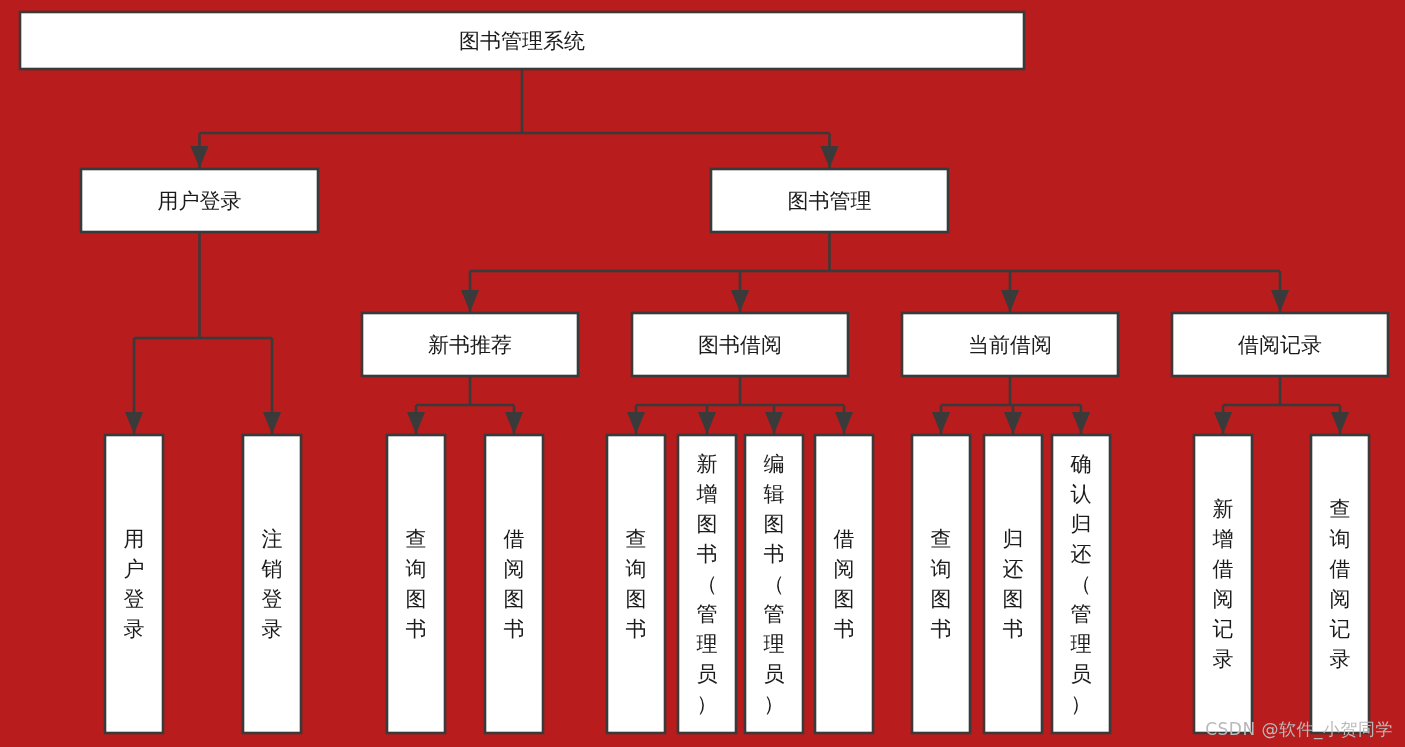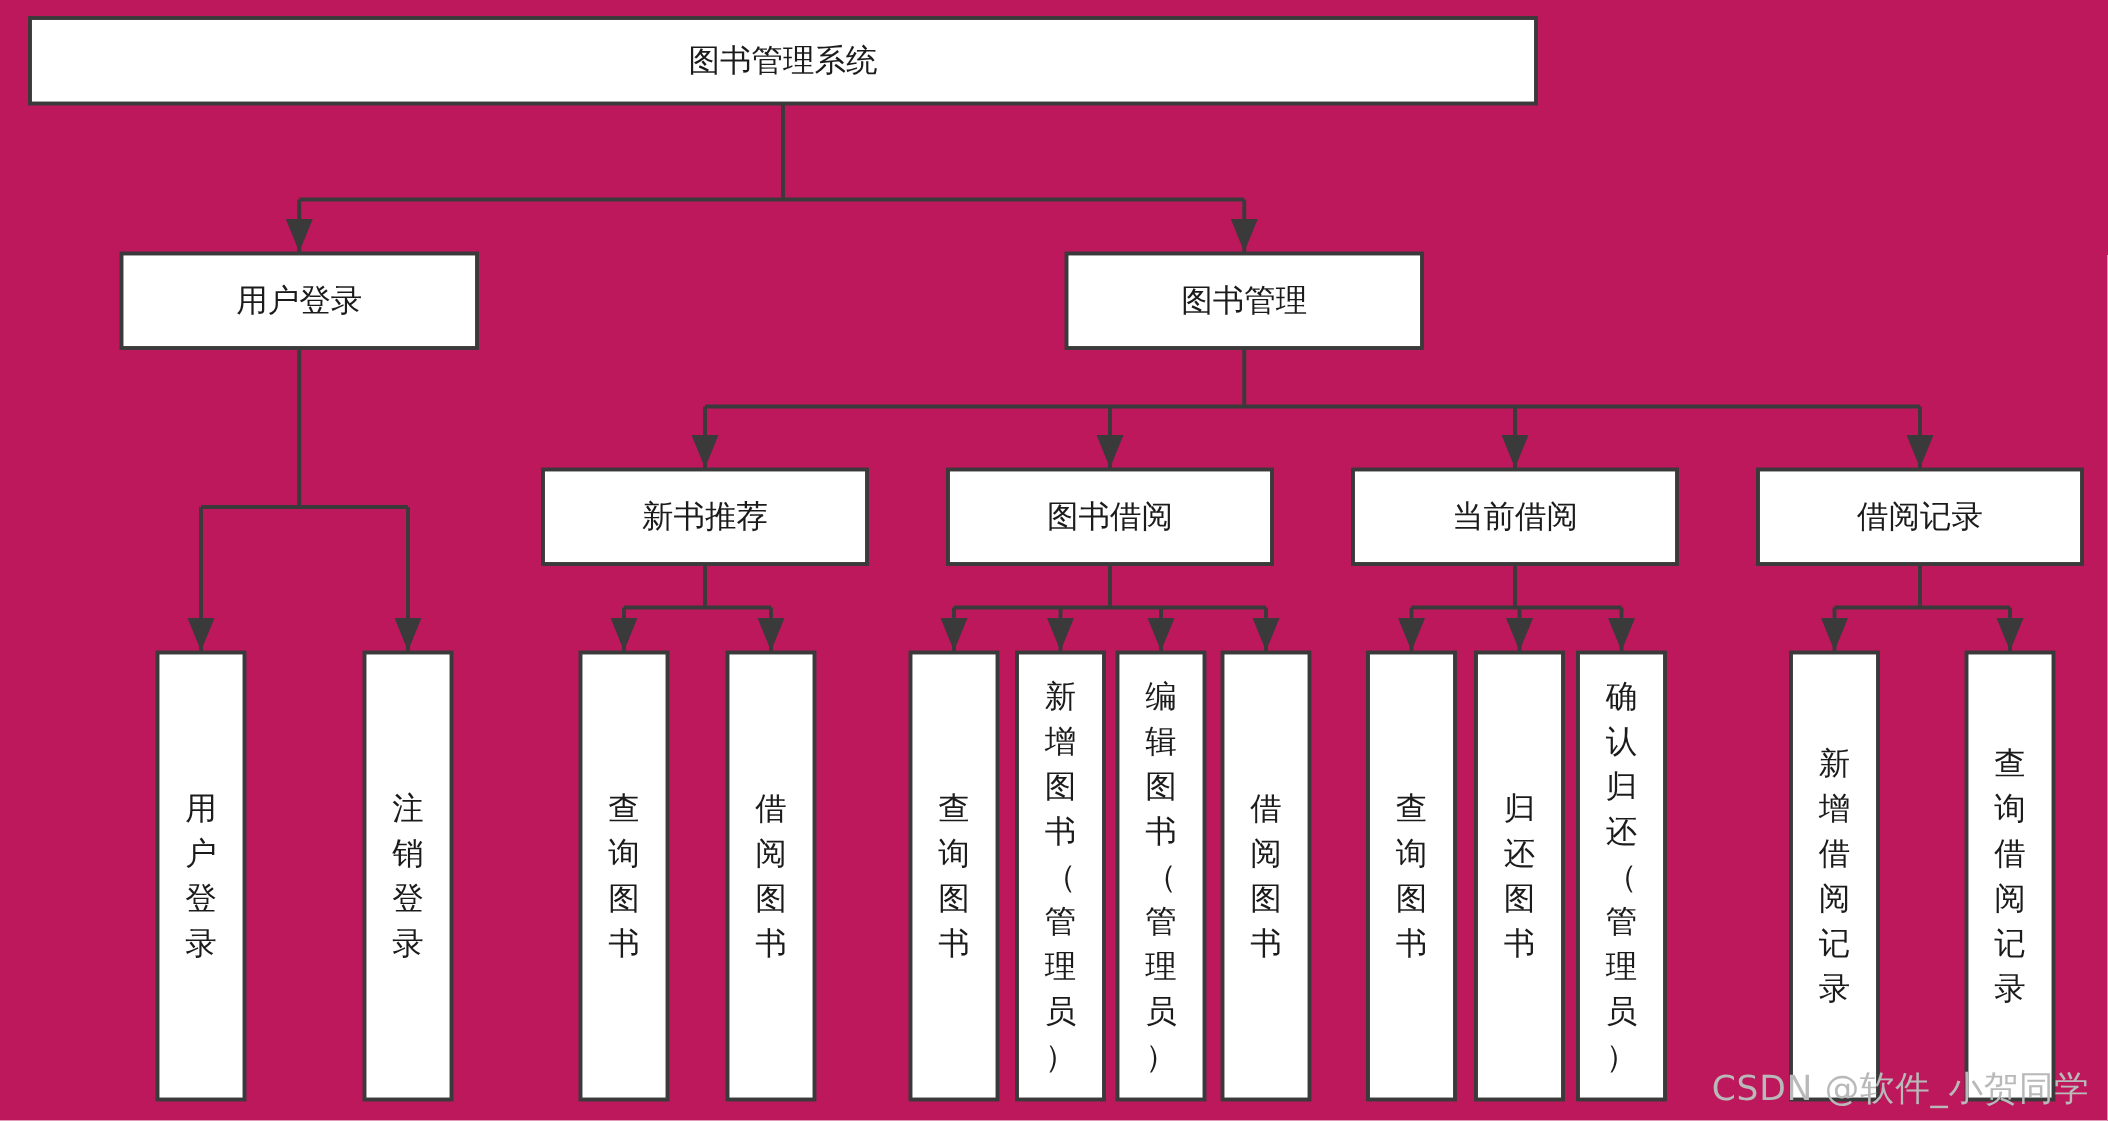--- a/index.html
+++ b/index.html
@@ -11,21 +11,21 @@
   body {
     width: 1405px;
     height: 747px;
     font-family: "DejaVu Sans", "Liberation Sans", sans-serif;
     overflow: hidden;
   }
   #diagram-root {
     position: relative;
     width: 1405px;
     height: 747px;
-    background: #be185d;
+    background: #b91c1c;
   }
   svg.diagram-canvas {
     position: absolute;
     left: 0;
     top: 0;
     width: 1405px;
     height: 747px;
     display: block;
   }
   .node-rect {
@@ -57,21 +57,21 @@
   }
   .arrow-head {
     fill: #3a3a3a;
     stroke: none;
   }
   .watermark {
     position: absolute;
     right: 12px;
     bottom: 6px;
     color: #b9b9b9;
-    font-size: 23px;
+    font-size: 17px;
     font-family: "DejaVu Sans", "Liberation Sans", sans-serif;
     letter-spacing: 0.5px;
     white-space: nowrap;
     user-select: none;
   }
 </style>
 </head>
 <body>
 
 <div id="diagram-root">

